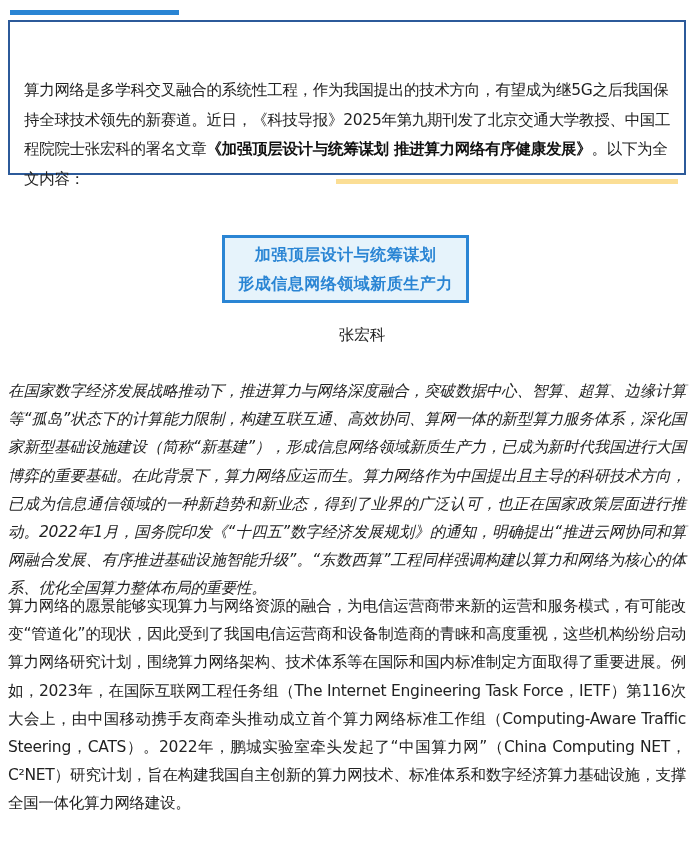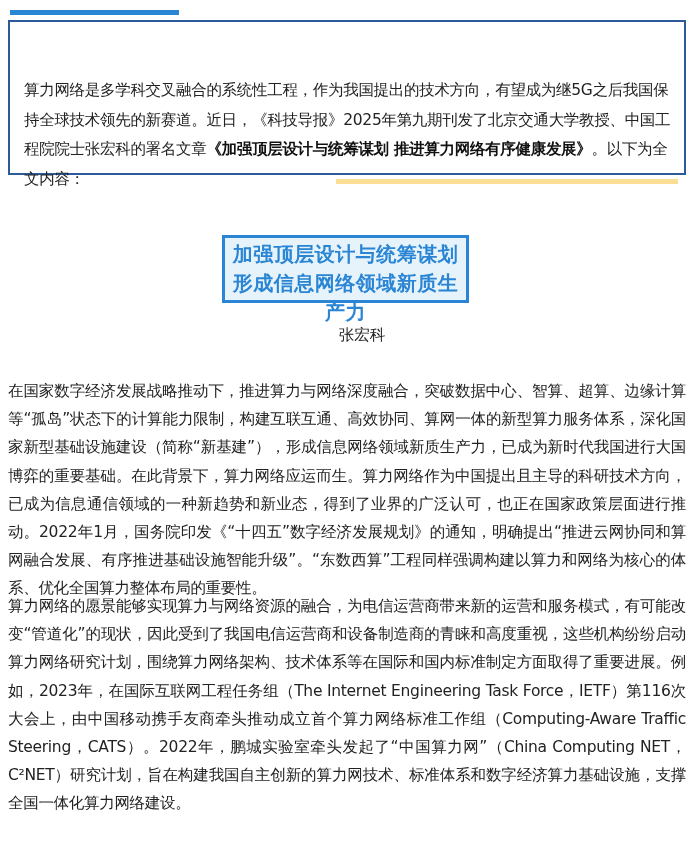--- a/index.html
+++ b/index.html
@@ -7,26 +7,26 @@
       font-family: "DejaVu Sans", "Liberation Sans", sans-serif; color: #222222; }
     .bar-blue { position: absolute; left: 10px; top: 10px; width: 169px; height: 5px; background: #2a85d4; }
     .intro-box { position: absolute; left: 8px; top: 20px; width: 674px; height: 151px;
       border: 2px solid #2c5a9a; box-sizing: content-box; }
     .intro-text { position: absolute; left: 14px; top: 22px; width: 650px; font-size: 15.5px; line-height: 29.5px;
       color: #222; letter-spacing: -0.3px; margin-top: 32px; }
     .intro-text b { font-weight: bold; color: #111; }
     .bar-yellow { position: absolute; left: 336px; top: 179px; width: 342px; height: 5px; background: #fbde95; }
     .title-box { position: absolute; left: 222px; top: 235px; width: 241px; height: 62px;
       border: 3px solid #2a85d4; background: #e6f3fb; text-align: center; }
-    .title-line { font-size: 20px; font-weight: bold; color: #2a85d4; line-height: 29px; letter-spacing: 0.5px; }
+    .title-line { font-size: 16px; font-weight: bold; color: #2a85d4; line-height: 29px; letter-spacing: 0.5px; }
     .title-line:first-child { margin-top: 2px; }
     .author { position: absolute; left: 0; width: 694px; top: 325px; text-align: center; font-size: 15.5px; color: #222; padding-left: 15px; }
     .para { position: absolute; left: 8px; width: 678px; font-size: 15.5px; line-height: 28.2px; color: #222;
       text-align: justify; letter-spacing: -0.3px; }
-    .p1 { top: 377px; }
+    .p1 { top: 377px; font-style: italic; }
     .p2 { top: 592px; }
   </style>
 </head>
 <body>
 
 <div class="bar-blue"></div>
 
 <div class="intro-box">
   <div class="intro-text"><span>算力网络是多学科交叉融合的系统性工程，作为我国提出的技术方向，有望成为继5G之后我国保持全球技术领先的新赛道。近日，《科技导报》2025年第九期刊发了北京交通大学教授、中国工程院院士张宏科的署名文章</span><b>《加强顶层设计与统筹谋划 推进算力网络有序健康发展》</b><span>。以下为全文内容：</span></div>
 </div>

